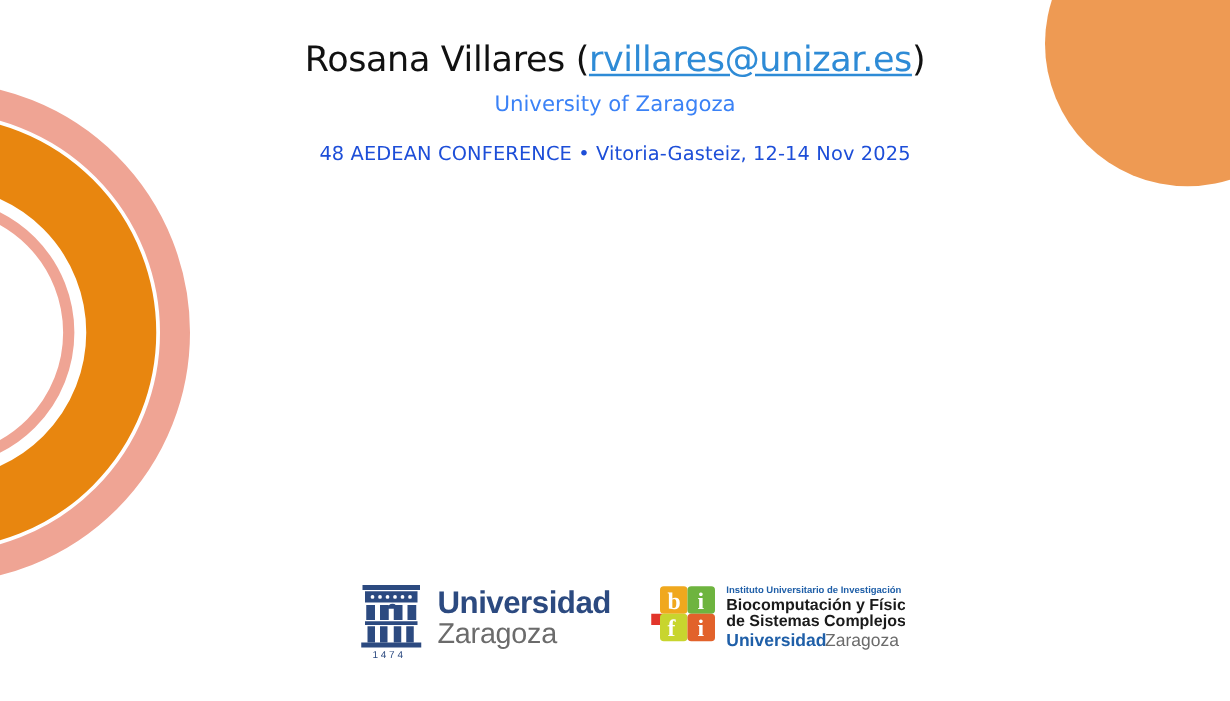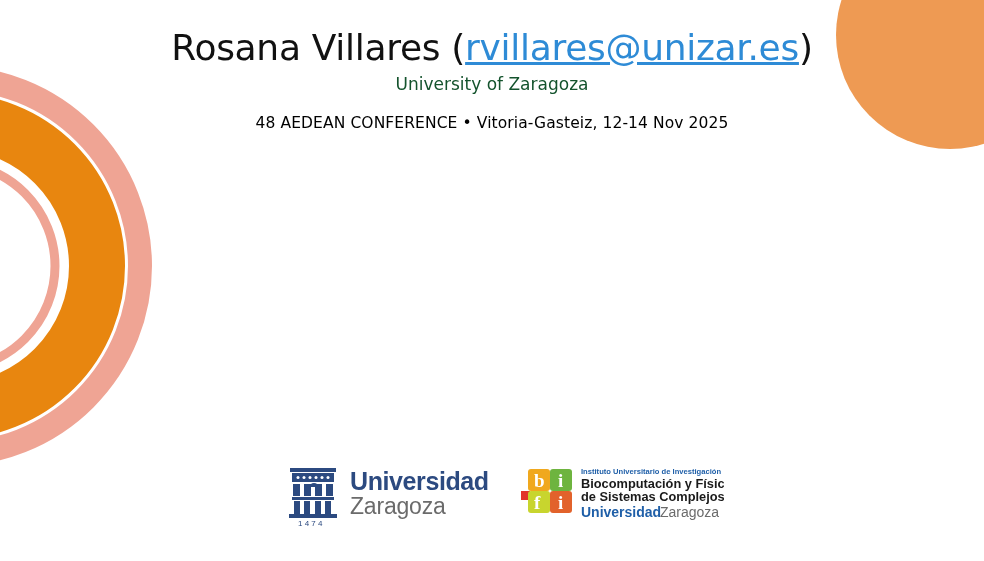--- a/index.html
+++ b/index.html
@@ -35,45 +35,45 @@
     font-weight:400;
     letter-spacing:-0.2px;
     font-family:"DejaVu Sans", sans-serif;
   }
   .title .ital { font-style:italic; }
 
   .author {
     margin-top:31px;
     text-align:center;
     color:#111111;
-    font-size:36px;
+    font-size:28px;
     line-height:34px;
     font-weight:400;
     font-family:"DejaVu Sans", sans-serif;
     letter-spacing:-0.3px;
   }
   .author .email {
     color:#2E8BD6;
     text-decoration:underline;
     text-underline-offset:2px;
   }
 
   .affiliation {
     margin-top:9px;
     text-align:center;
-    color:#14532d;
+    color:#3b82f6;
     font-size:17px;
     line-height:20px;
     font-family:"DejaVu Sans", sans-serif;
   }
 
   .conference {
     margin-top:20px;
     text-align:center;
-    color:#000000;
+    color:#1d4ed8;
     font-size:15.5px;
     line-height:18px;
     letter-spacing:0.1px;
     font-family:"DejaVu Sans", sans-serif;
   }
 
   
   .logo-strip {
     position:absolute;
     left:0; top:452px;

